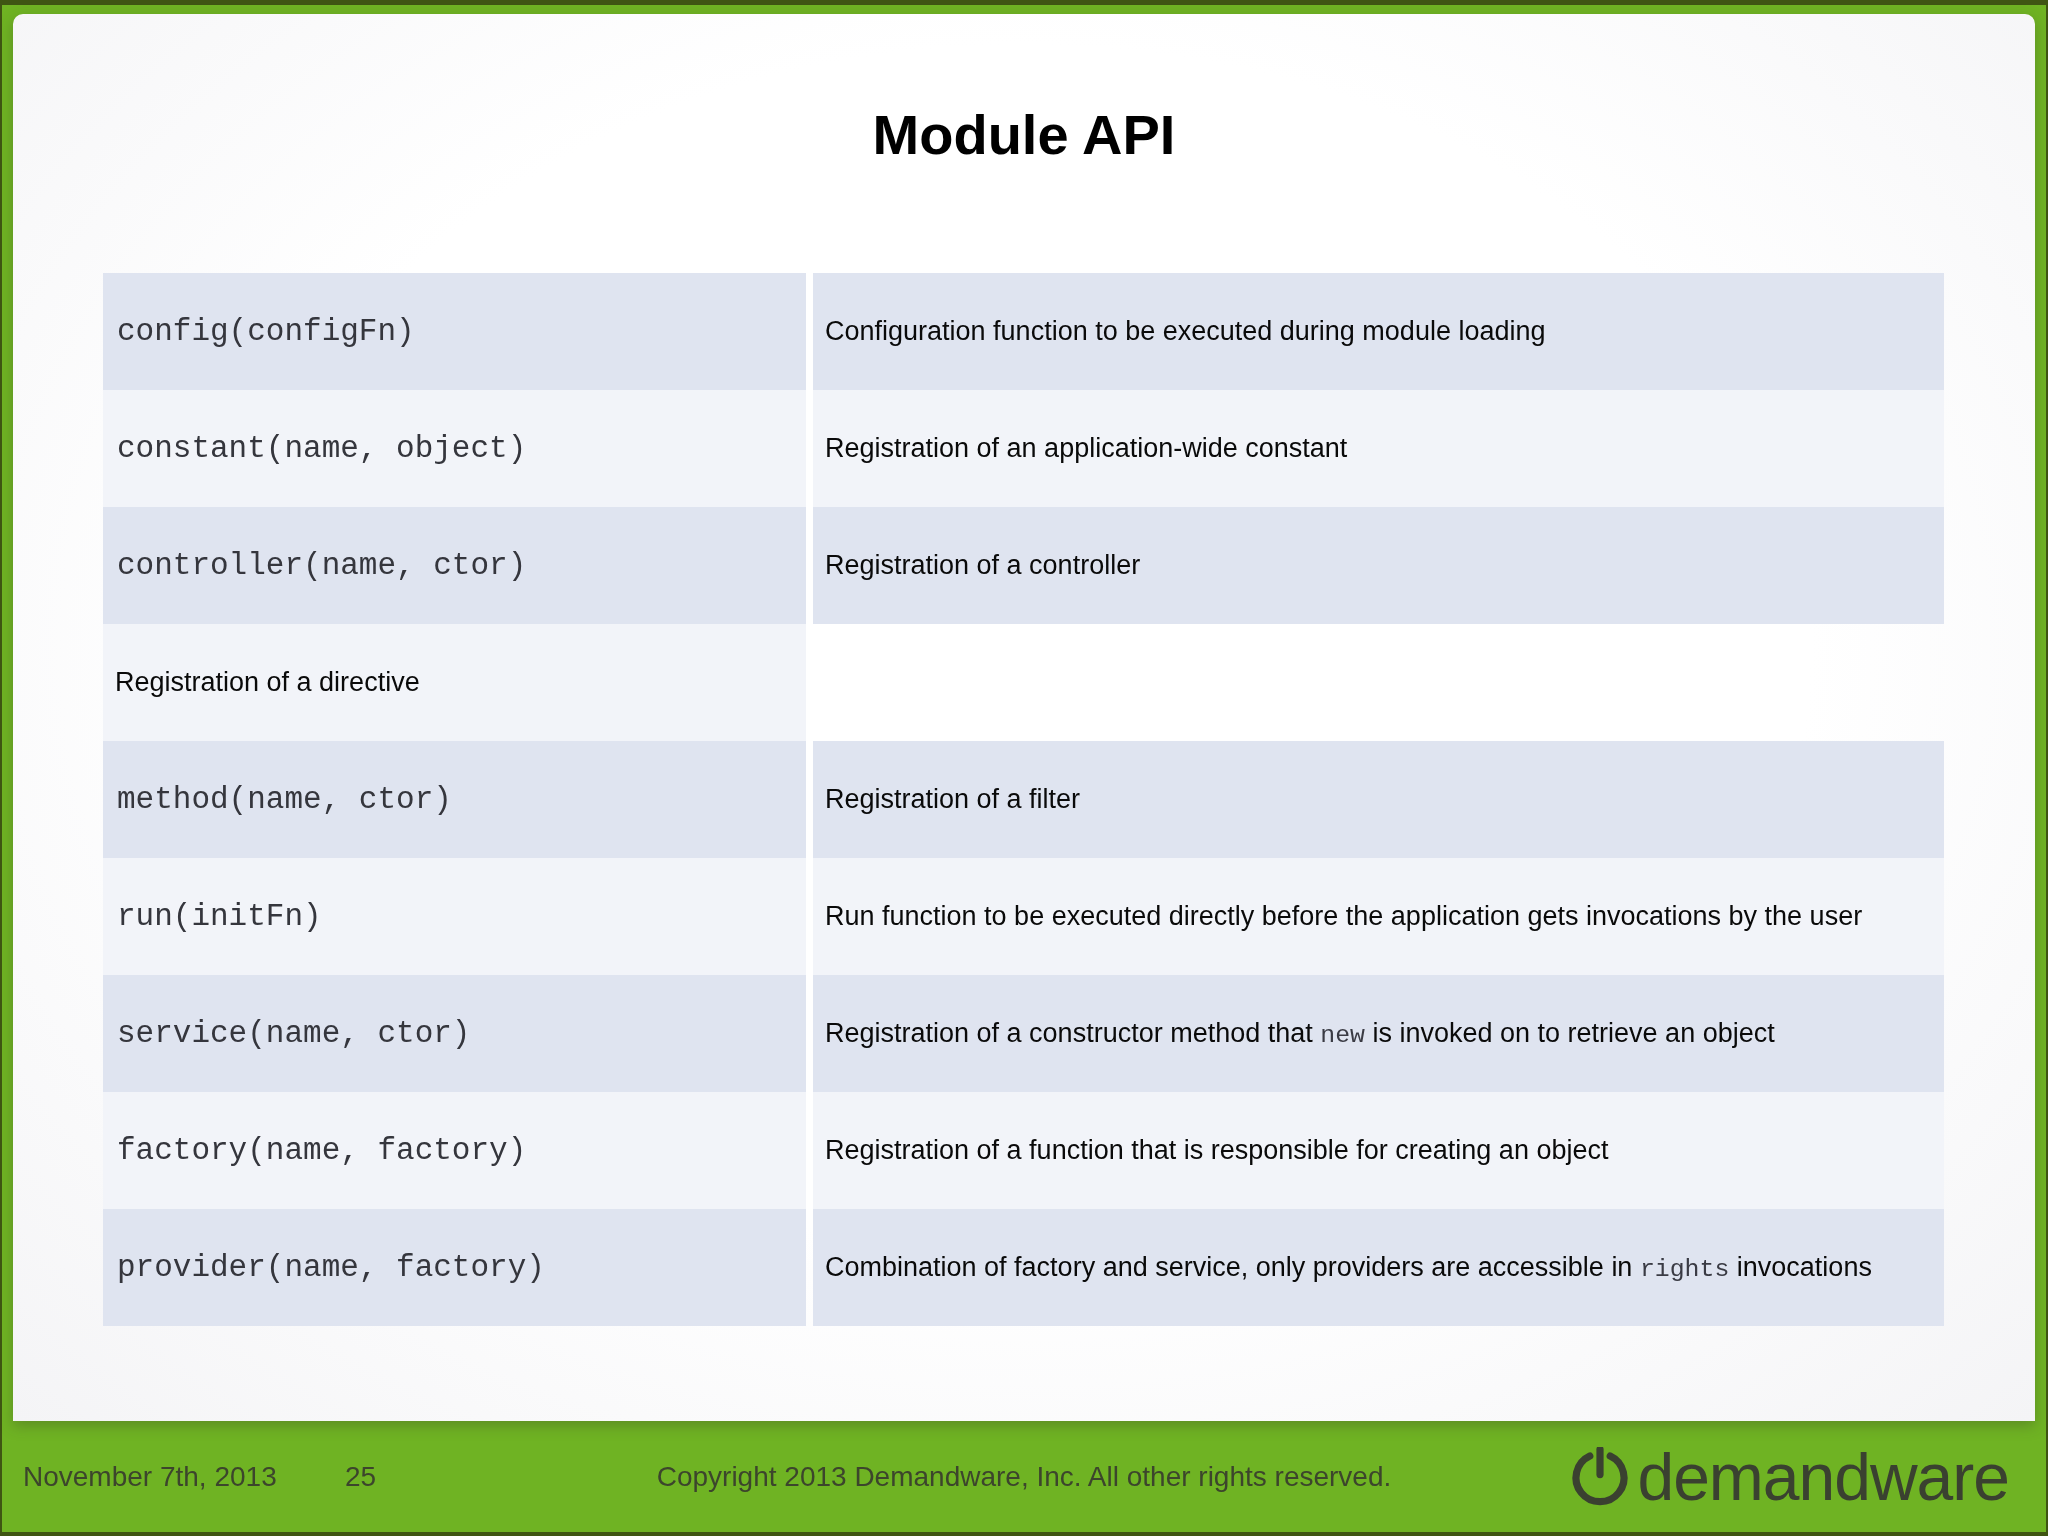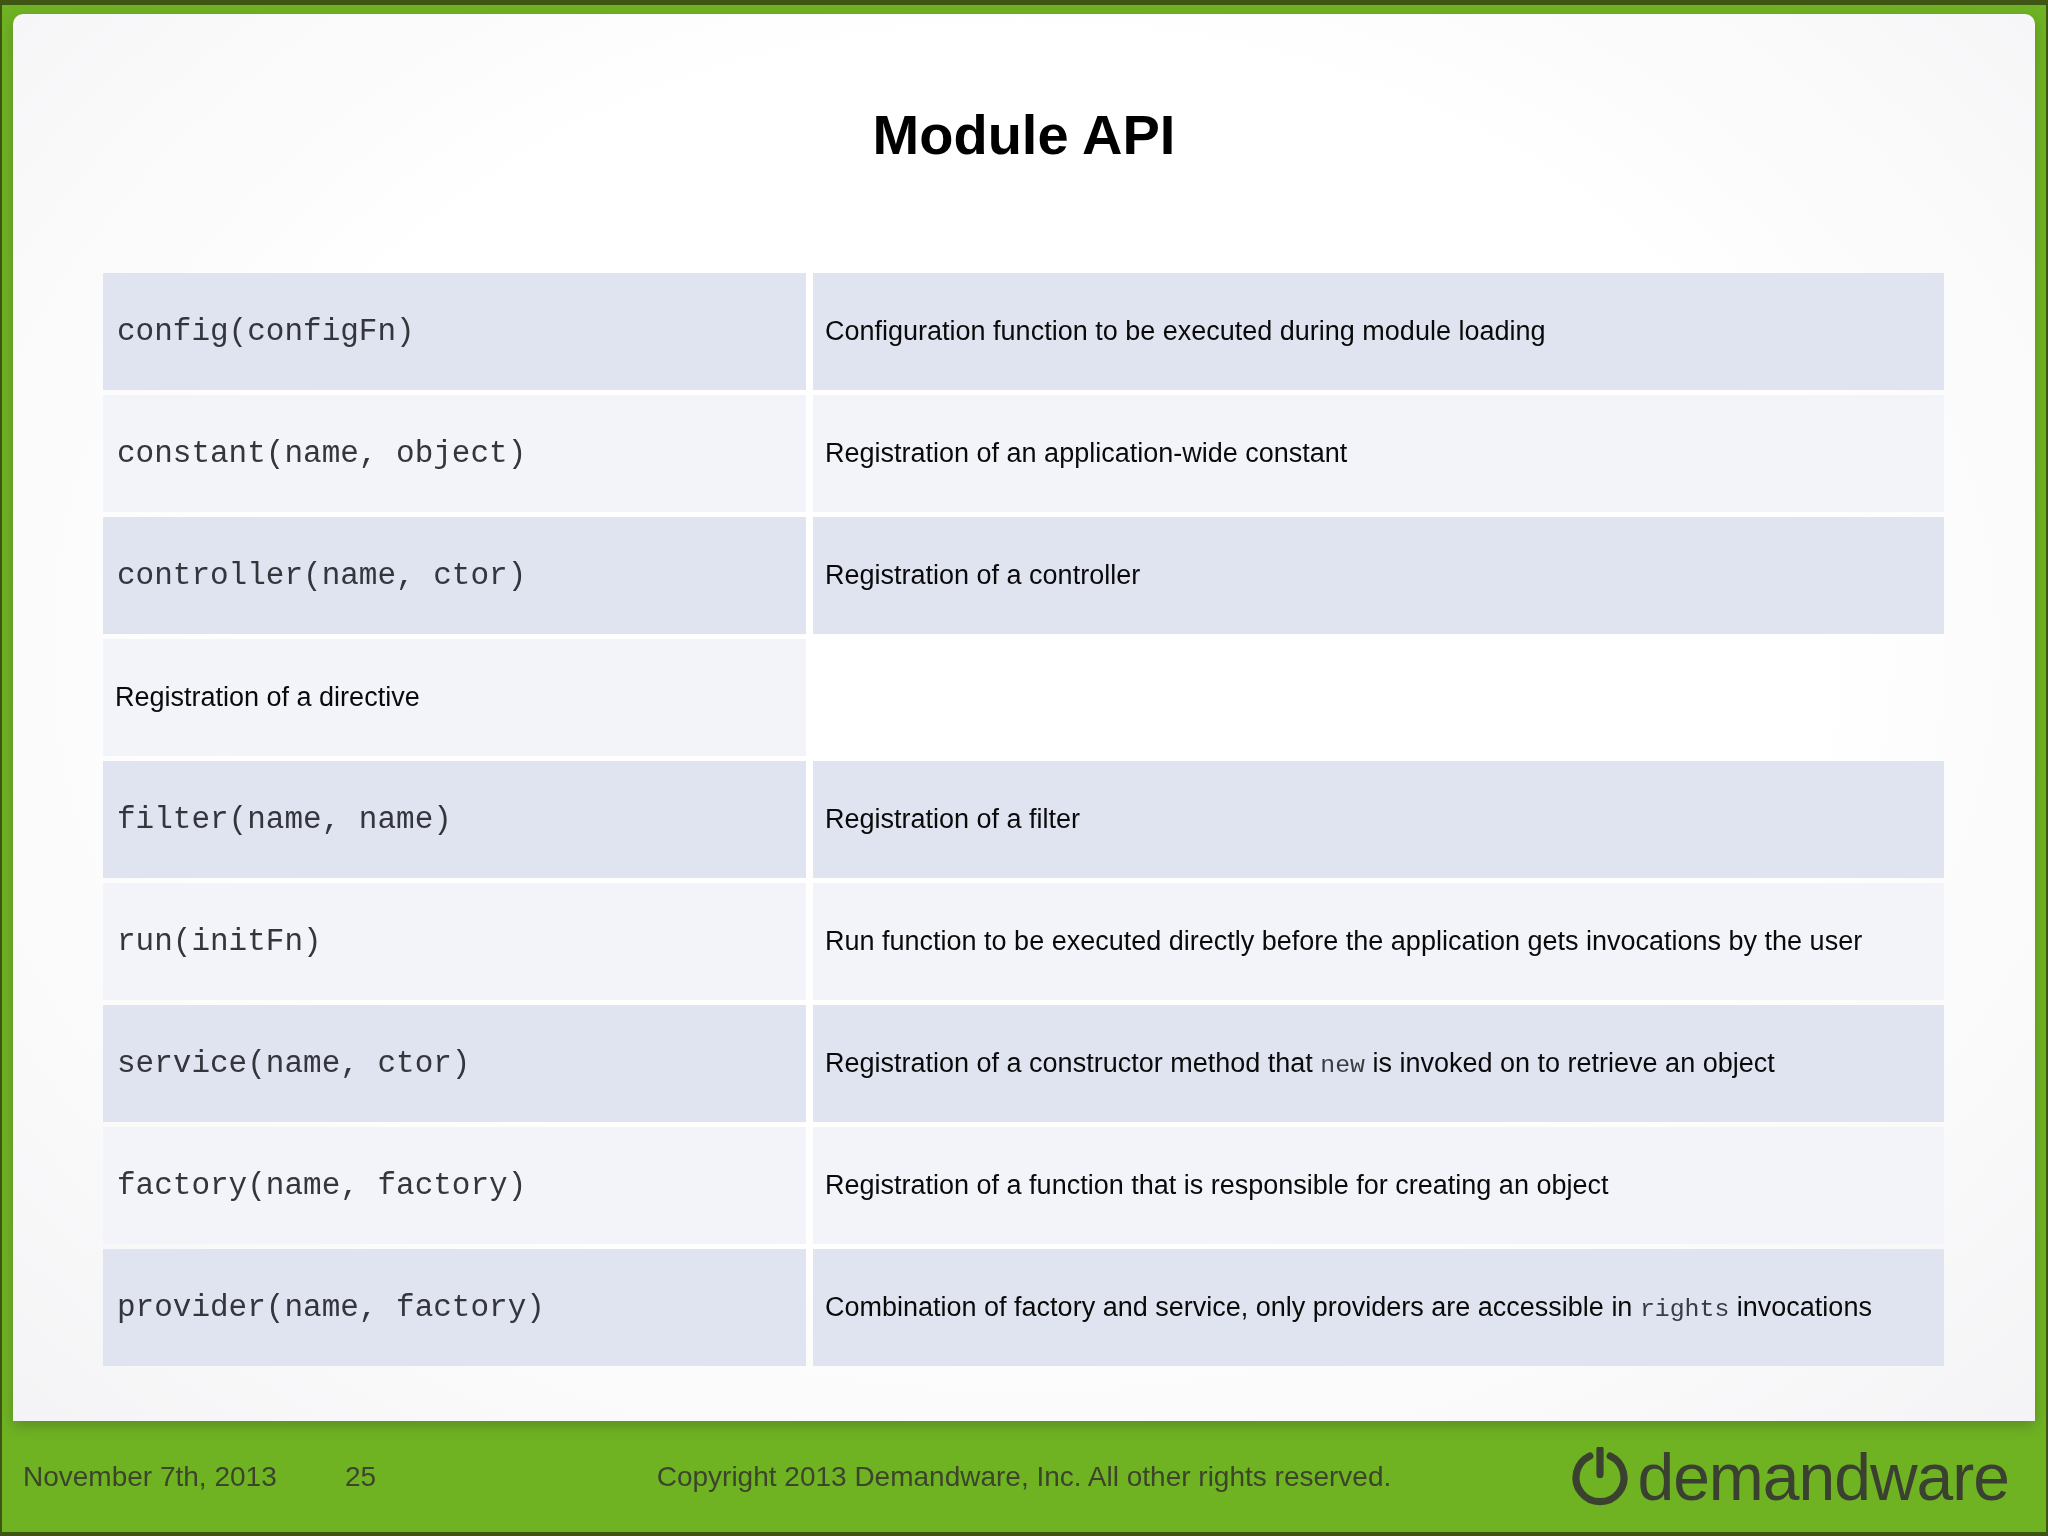--- a/index.html
+++ b/index.html
@@ -19,21 +19,21 @@
     box-shadow:0 5px 14px rgba(60,70,40,0.35);
   }
   .title{
     position:absolute;left:0;right:0;top:66px;
     text-align:center;
     font-size:56px;line-height:1.1;color:#000;
     letter-spacing:0px;
   }
   .api-table{
     position:absolute;left:103px;top:273px;width:1841px;
-    display:flex;flex-direction:column;gap:5px;
+    display:flex;flex-direction:column;
   }
   .trow{
     display:grid;grid-template-columns:703px 1131px;column-gap:7px;
     min-height:117px;
   }
   .cell{display:flex;align-items:center;}
   .trow:nth-child(odd)  .cell{background:var(--row-dark,#dfe4f0);}
   .trow:nth-child(even) .cell{background:var(--row-light,#f2f4f9);}
   .code-cell{padding:6px 8px 6px 14px;}
   .code-text{
@@ -106,21 +106,21 @@
   </div>
 
   <div class="trow">
     <div class="cell desc-cell">
         <span class="desc-text">Registration of a directive</span>
       </div>
   </div>
 
   <div class="trow">
     <div class="cell code-cell">
-        <span class="code-text">filter(name, name)</span>
+        <span class="code-text">method(name, ctor)</span>
       </div>
     <div class="cell desc-cell">
         <span class="desc-text">Registration of a filter</span>
       </div>
   </div>
 
   <div class="trow">
     <div class="cell code-cell">
         <span class="code-text">run(initFn)</span>
       </div>

